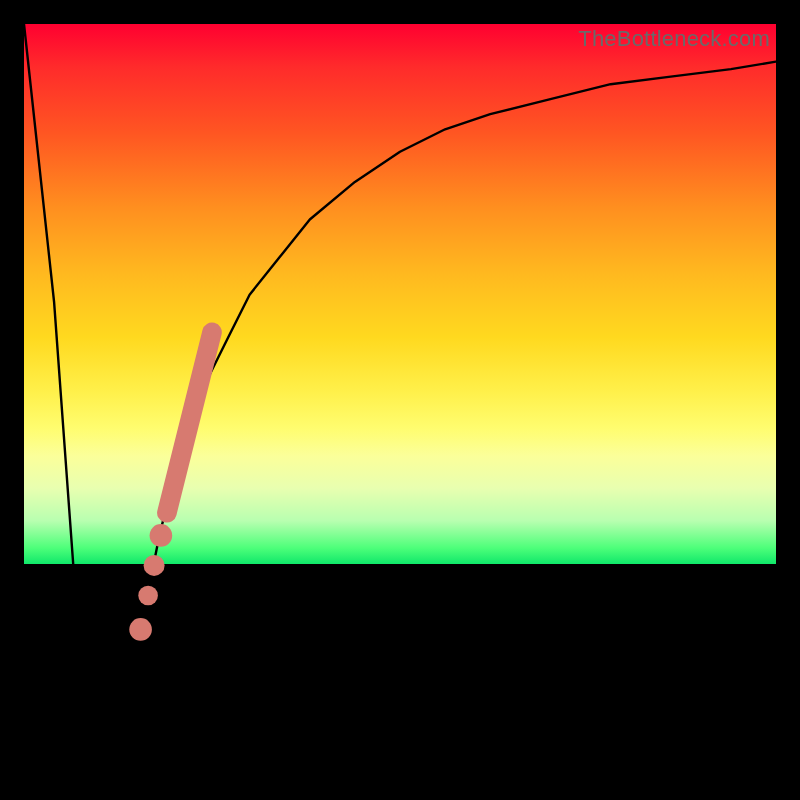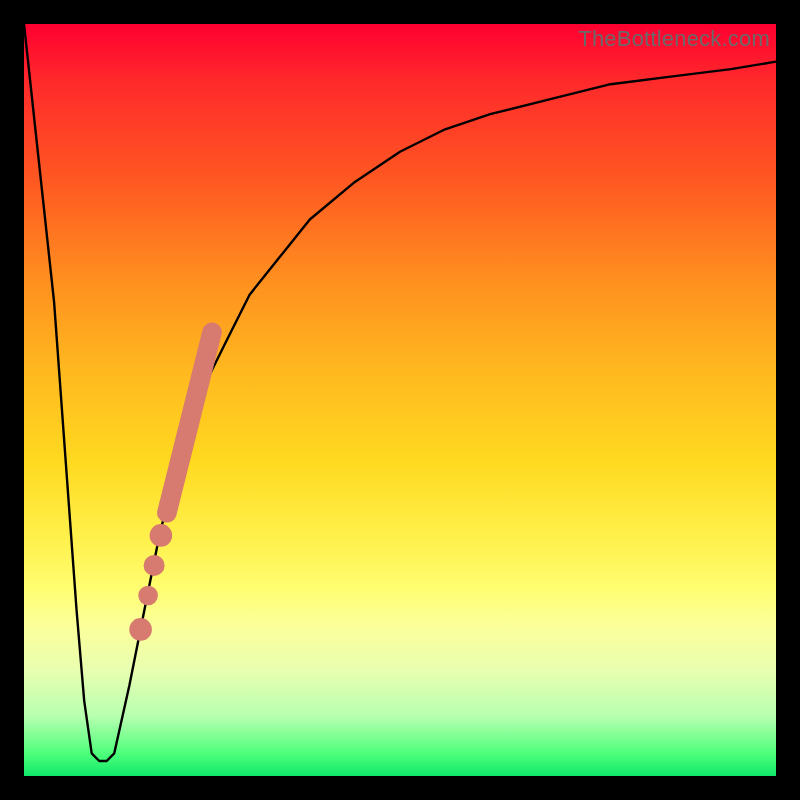--- a/index.html
+++ b/index.html
@@ -15,21 +15,21 @@
     position: relative;
     width: 800px;
     height: 800px;
     background: #000;
   }
   .plot-area {
     position: absolute;
     left: 24px;
     top: 24px;
     width: 752px;
-    height: 752px;
+    height: 540px;
     background: linear-gradient(to bottom,
       #ff0030 0%,
       #ff2b2b 8%,
       #ff5522 20%,
       #ff8f1f 34%,
       #ffb81f 46%,
       #ffd91f 58%,
       #fff04a 68%,
       #fffd70 75%,
       #fbff9a 80%,

